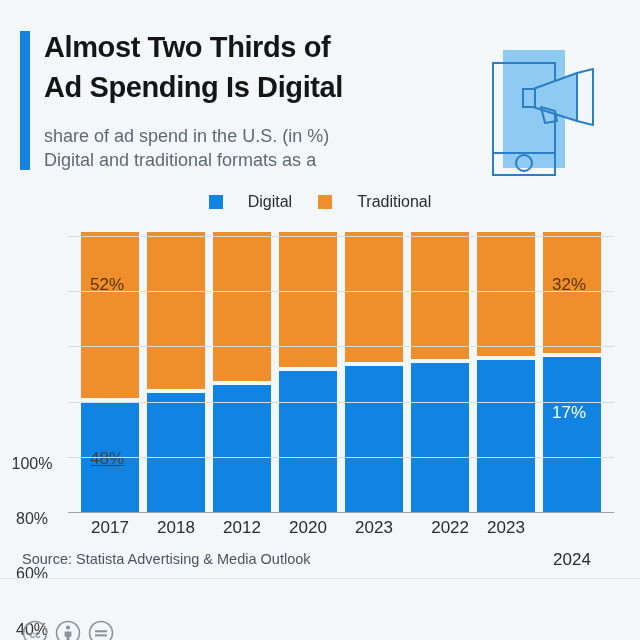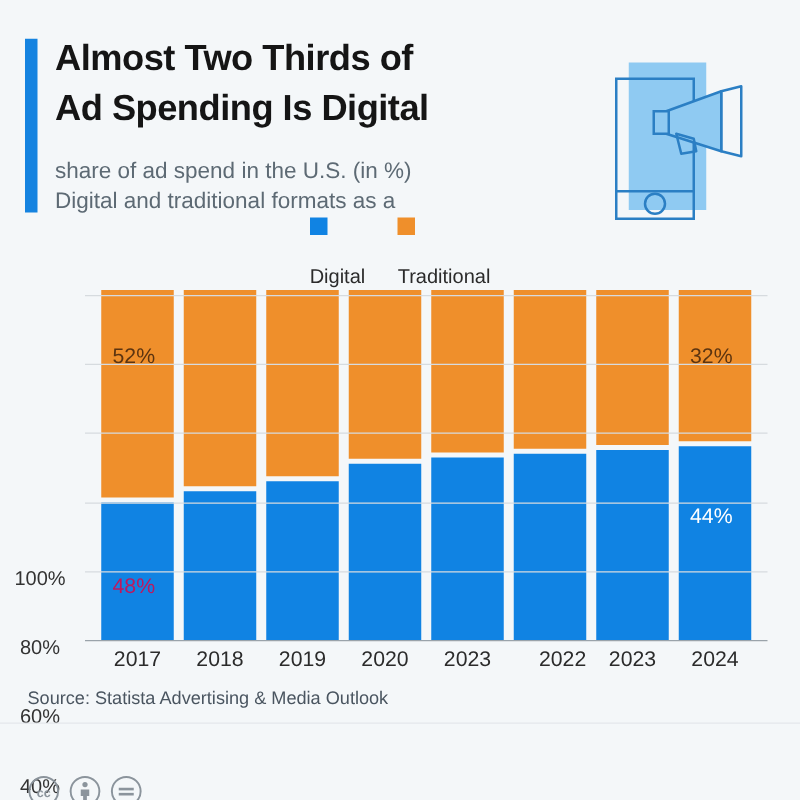--- a/index.html
+++ b/index.html
@@ -35,21 +35,21 @@
   .subtitle .line{display:block;}
 
   
   .illustration{position:absolute;left:485px;top:45px;width:125px;height:135px;}
 
   
   .legend{
     position:absolute;left:0;top:190px;width:640px;height:24px;
     display:flex;justify-content:center;align-items:center;gap:26px;
   }
-  .legend-item{display:flex;align-items:flex-start;gap:25px;flex-direction:column;}
+  .legend-item{display:flex;align-items:center;gap:25px;}
   .legend-swatch{width:14px;height:14px;display:block;}
   .legend-label{font-size:16px;color:#2b2b2b;}
 
   
   .chart{position:absolute;left:0;top:228px;width:640px;height:300px;}
   .plot{
     position:absolute;left:77px;top:8px;width:528px;height:276px;
   }
   .gridline{
     position:absolute;left:-9px;width:546px;height:1px;background:#d6dbdf;
@@ -143,21 +143,21 @@
         <div class="ylabel" style="top: 110.4px;">60%</div>
         <div class="ylabel" style="top: 55.2px;">80%</div>
         <div class="ylabel" style="top: 0px;">100%</div>
       </div>
     <div class="plot">
       <div class="bars">
           <div class="bar-group" style="left: 4px;">
             <div class="seg seg-traditional" style="height: 165.6px; top: 0px; background: rgb(239, 143, 43);"></div>
             <div class="seg seg-digital" style="height: 110.4px; background: rgb(16, 131, 227);"></div>
             <div class="seg-label lbl-traditional" style="color: rgb(92, 52, 16); top: 43px;">52%</div>
-            <div class="seg-label lbl-digital" style="color: #be185d; top: 227px;">48%</div>
+            <div class="seg-label lbl-digital" style="color: #404040; top: 217px; text-decoration: underline;">48%</div>
           </div>
           <div class="bar-group" style="left: 70px;">
             <div class="seg seg-traditional" style="height: 157.32px; top: 0px; background: rgb(239, 143, 43);"></div>
             <div class="seg seg-digital" style="height: 118.68px; background: rgb(16, 131, 227);"></div>
           </div>
           <div class="bar-group" style="left: 136px;">
             <div class="seg seg-traditional" style="height: 149.04px; top: 0px; background: rgb(239, 143, 43);"></div>
             <div class="seg seg-digital" style="height: 126.96px; background: rgb(16, 131, 227);"></div>
           </div>
           <div class="bar-group" style="left: 202px;">
@@ -173,39 +173,39 @@
             <div class="seg seg-digital" style="height: 149.04px; background: rgb(16, 131, 227);"></div>
           </div>
           <div class="bar-group" style="left: 400px;">
             <div class="seg seg-traditional" style="height: 124.2px; top: 0px; background: rgb(239, 143, 43);"></div>
             <div class="seg seg-digital" style="height: 151.8px; background: rgb(16, 131, 227);"></div>
           </div>
           <div class="bar-group" style="left: 466px;">
             <div class="seg seg-traditional" style="height: 121.44px; top: 0px; background: rgb(239, 143, 43);"></div>
             <div class="seg seg-digital" style="height: 154.56px; background: rgb(16, 131, 227);"></div>
             <div class="seg-label lbl-traditional" style="color: rgb(92, 52, 16); top: 43px;">32%</div>
-            <div class="seg-label lbl-digital" style="color: rgb(255, 255, 255); top: 171.44px;">44%</div>
+            <div class="seg-label lbl-digital" style="color: rgb(255, 255, 255); top: 171.44px;">17%</div>
           </div>
         </div>
     <div class="gridline" style="top: 276px; background: rgb(154, 163, 170);"></div>
         <div class="gridline" style="top: 220.8px;"></div>
         <div class="gridline" style="top: 165.6px;"></div>
         <div class="gridline" style="top: 110.4px;"></div>
         <div class="gridline" style="top: 55.2px;"></div>
         <div class="gridline" style="top: 0px;"></div>
       </div>
     <div class="xlabels">
         <div class="xlabel" style="left: 4px;">2017</div>
         <div class="xlabel" style="left: 70px;">2018</div>
-        <div class="xlabel" style="left: 136px;">2019</div>
+        <div class="xlabel" style="left: 136px;">2012</div>
         <div class="xlabel" style="left: 202px;">2020</div>
         <div class="xlabel" style="left: 268px;">2023</div>
         <div class="xlabel" style="left: 334px; text-align: right;">2022</div>
         <div class="xlabel" style="left: 400px;">2023</div>
-        <div class="xlabel" style="left: 466px;">2024</div>
+        <div class="xlabel" style="left: 466px; margin-top: 32px;">2024</div>
       </div>
   </div>
 
   <div class="source">Source: Statista Advertising &amp; Media Outlook</div>
   <div class="divider"></div>
 
   <div class="cc-icons">
     <span>
       <svg width="26" height="26" viewBox="0 0 26 26" xmlns="http://www.w3.org/2000/svg">
         <circle cx="13" cy="13" r="11.5" fill="none" stroke="#8b949c" stroke-width="1.6"></circle>

